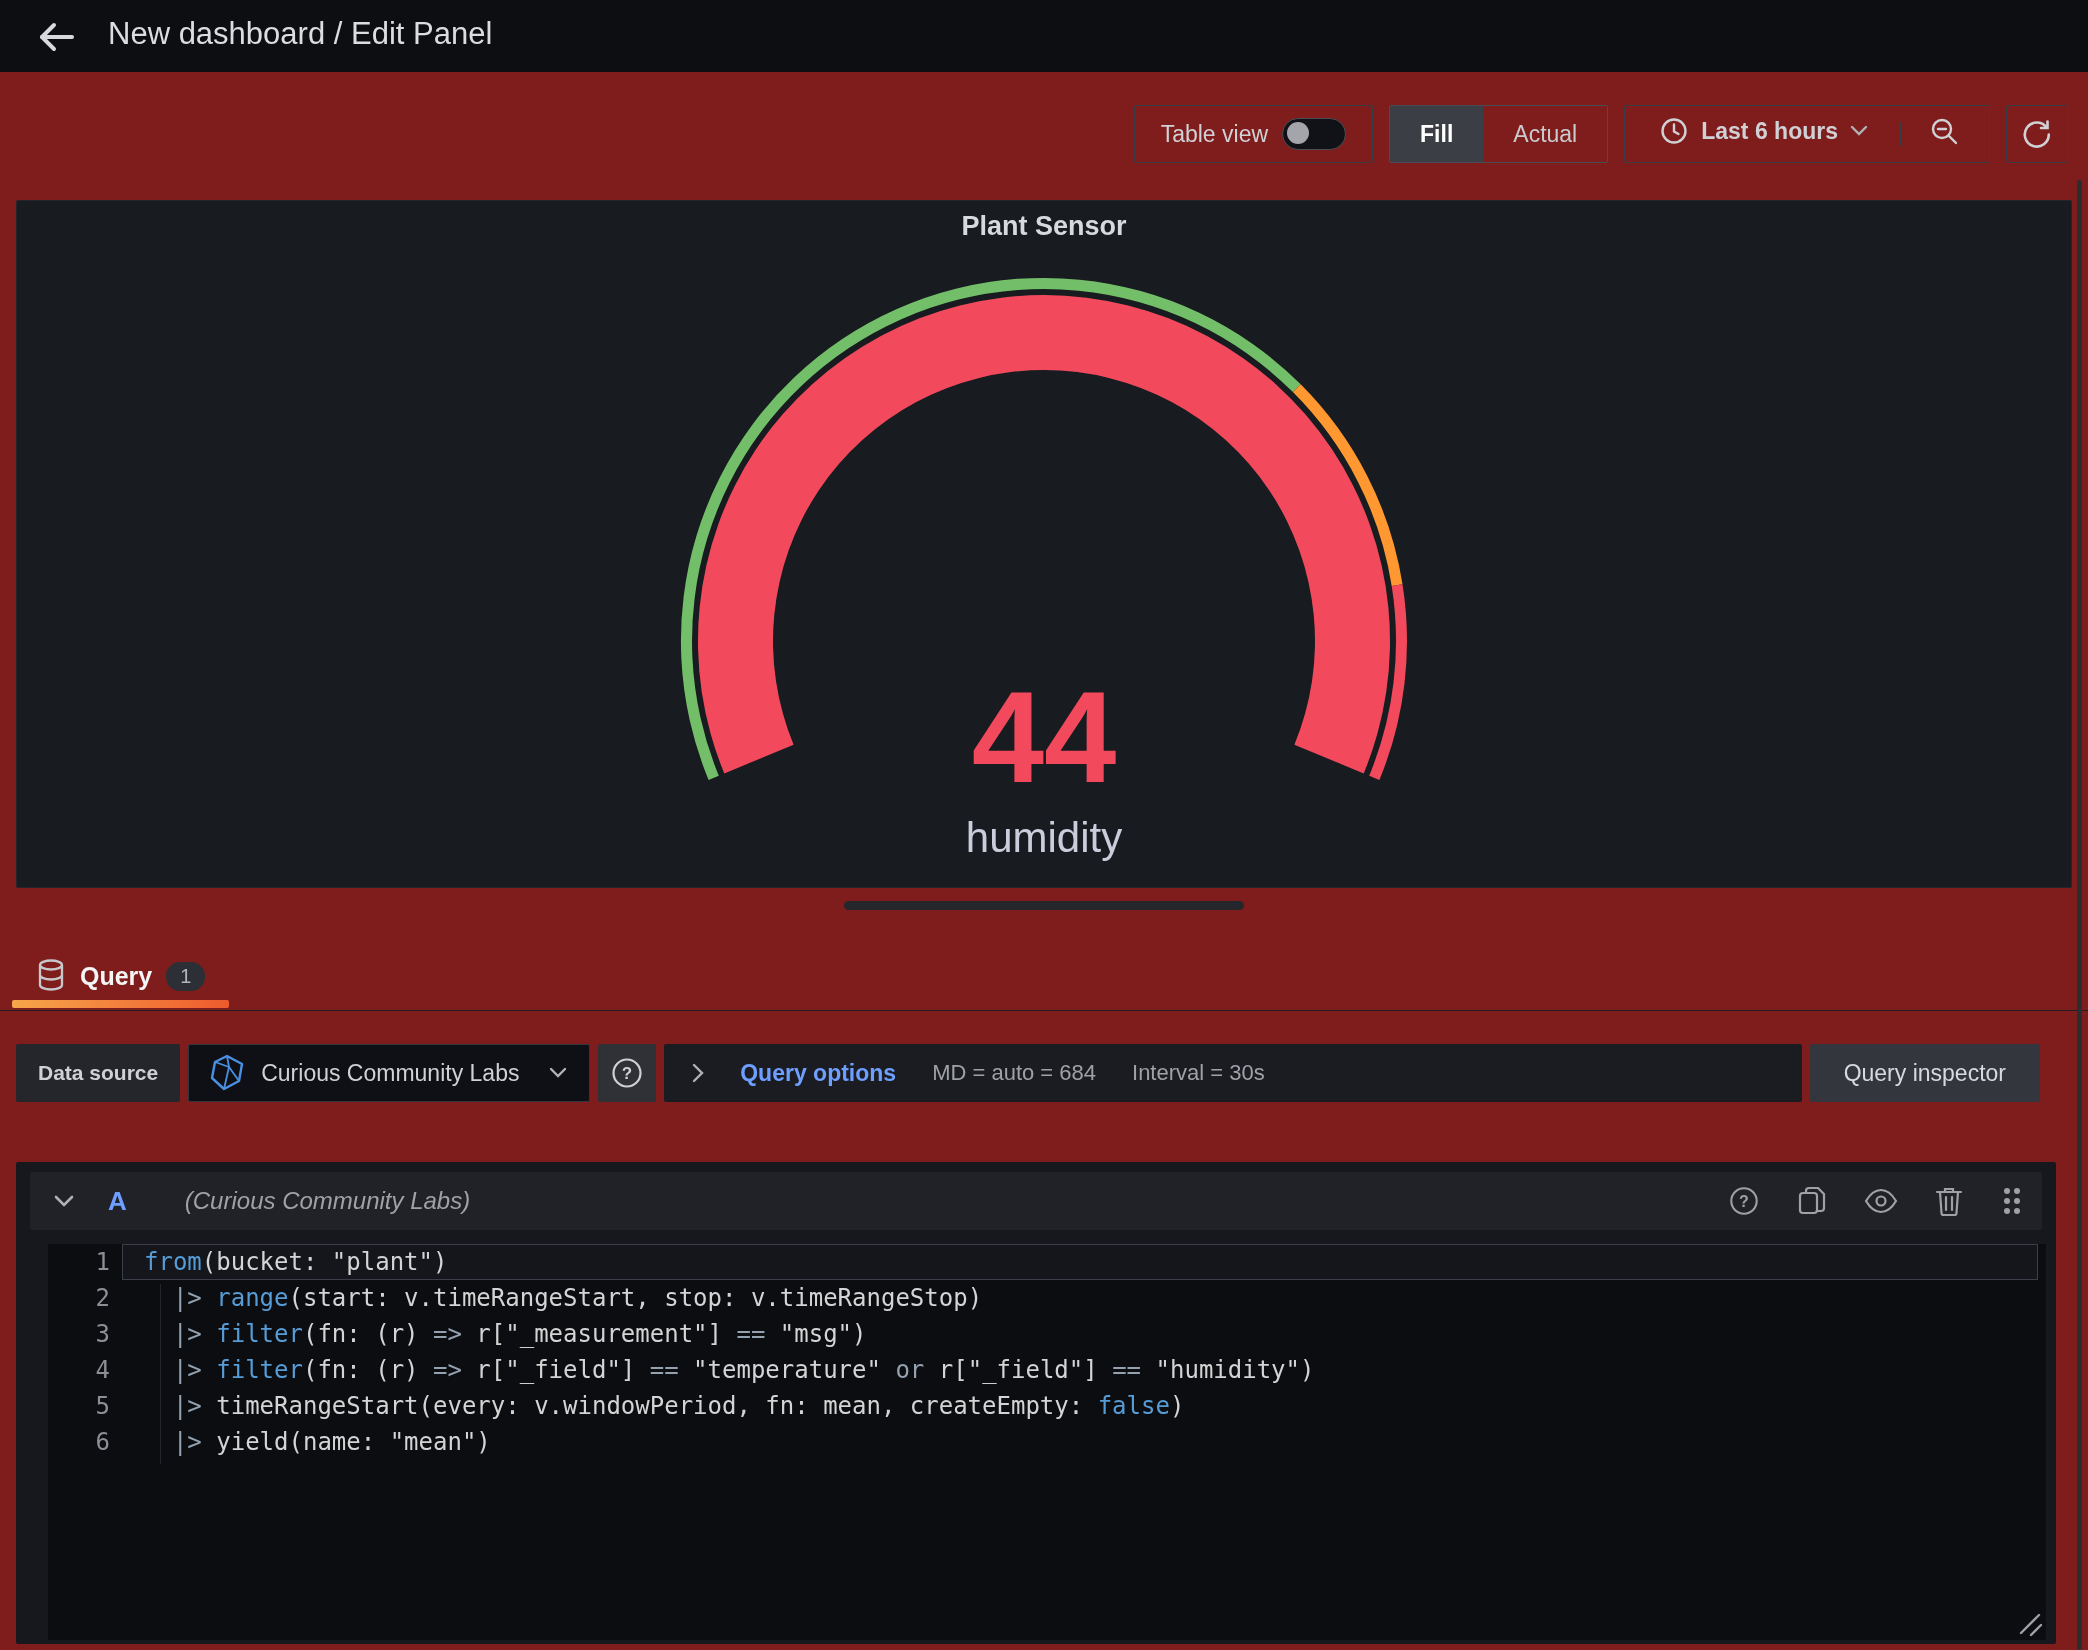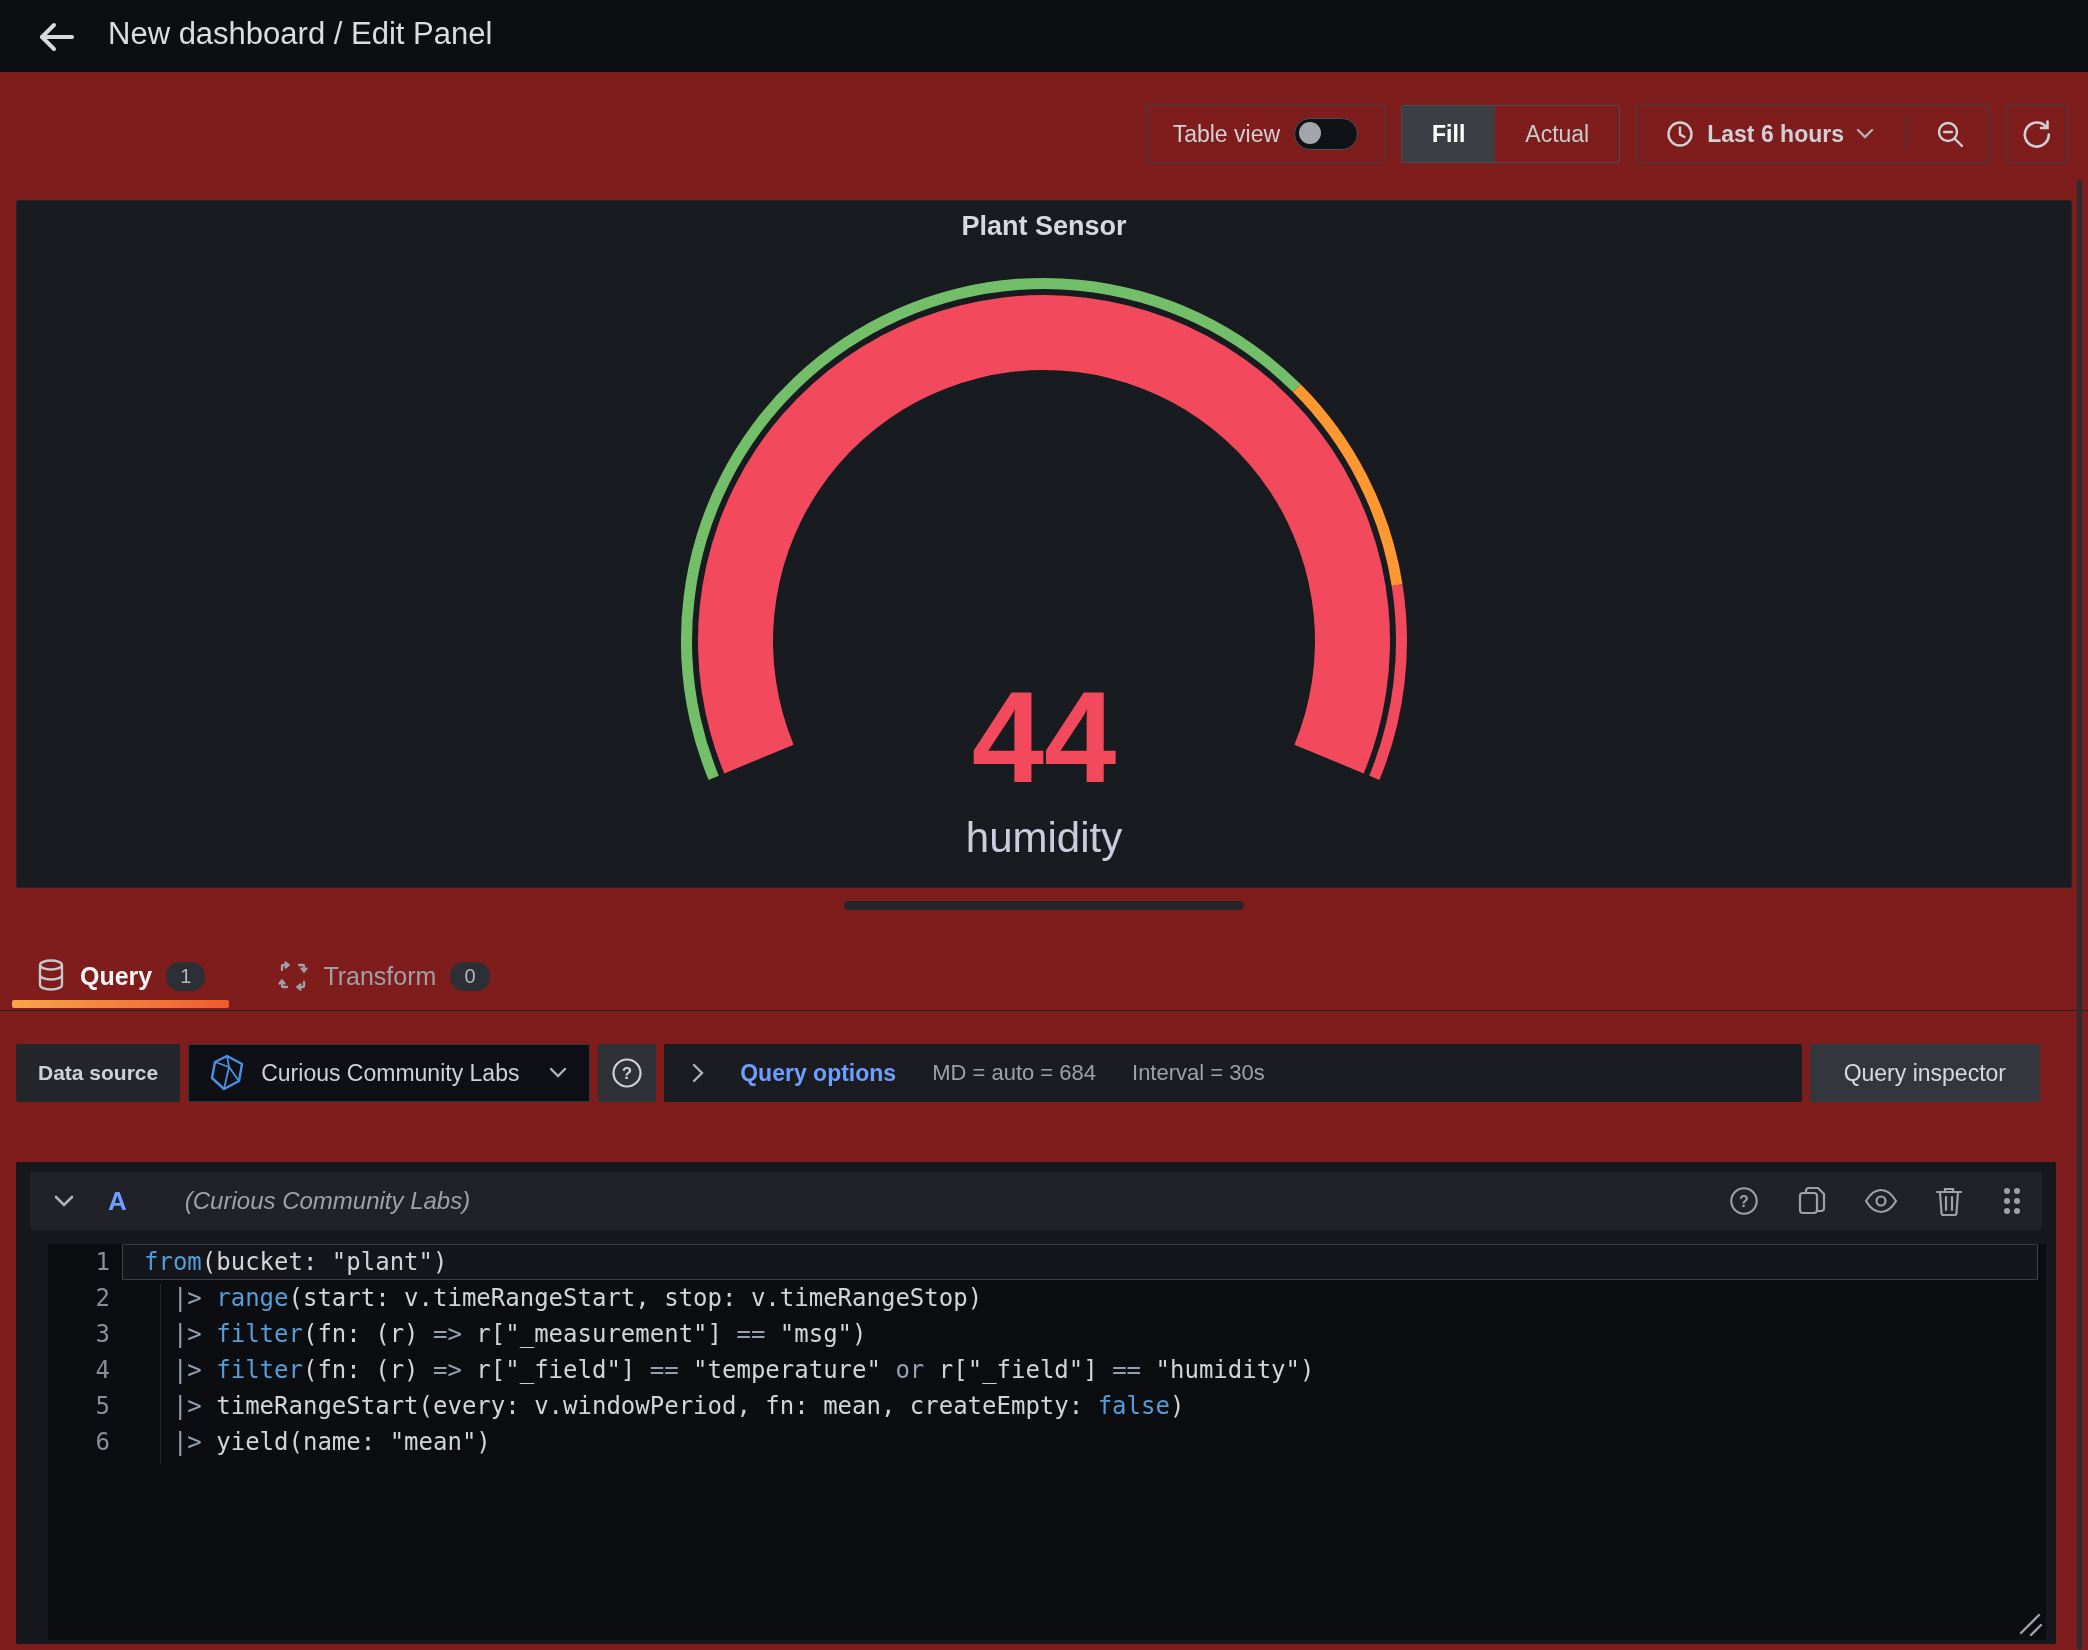--- a/index.html
+++ b/index.html
@@ -15,21 +15,21 @@
   
   .toolbar{position:absolute;top:105px;right:20px;height:58px;display:flex;gap:16px;align-items:stretch;}
   .tbox{display:flex;align-items:center;border:1px solid #3a3d45;border-radius:2px;background:transparent;
         padding:0 26px;gap:14px;font-size:23px;color:#d0d1d5;}
   .toggle{width:62px;height:30px;border-radius:16px;background:#111217;border:1px solid #4a4d55;
           position:relative;cursor:pointer;}
   .toggle .knob{position:absolute;left:4px;top:3px;width:22px;height:22px;border-radius:50%;background:#a3a5aa;}
   .seg-group{display:flex;border:1px solid #4a4d55;border-radius:2px;overflow:hidden;}
   .seg{display:flex;align-items:center;padding:0 30px;font-size:23px;color:#c9cacd;cursor:pointer;}
   .seg.active{background:#3b3e45;color:#ffffff;font-weight:700;}
-  .time-box{padding:10px;}
+  .time-box{padding:16px;align-items:flex-end;}
   .time-main{display:flex;align-items:center;gap:12px;padding:0 18px;cursor:pointer;}
   .time-sep{width:1px;align-self:stretch;background:#3a3d45;}
   .icon-btn{display:flex;align-items:center;justify-content:center;padding:0 14px;cursor:pointer;background:none;border:none;color:#d0d1d5;}
   .refresh-box{display:flex;align-items:center;justify-content:center;width:60px;border:1px solid #3a3d45;
                border-radius:2px;cursor:pointer;}
 
   
   .panel{position:absolute;left:16px;top:200px;width:2056px;height:688px;background:#181b1f;
          border:1px solid #23252a;box-sizing:border-box;border-radius:2px;}
   .panel-title{text-align:center;padding-top:10px;font-size:27px;font-weight:700;color:#d8d9dd;}
@@ -183,36 +183,20 @@
         <svg width="30" height="34" viewBox="0 0 30 34" fill="none" stroke="#c7c8cc" stroke-width="2.3">
           <ellipse cx="15" cy="6" rx="11" ry="4.5"></ellipse>
           <path d="M4 6 v10 c0 2.5 4.9 4.5 11 4.5 s11 -2 11 -4.5 V6"></path>
           <path d="M4 16 v10 c0 2.5 4.9 4.5 11 4.5 s11 -2 11 -4.5 V16"></path>
         </svg>
       </span>
       <span>Query</span>
       <span class="badge">1</span>
       <span class="underline"></span>
     </div>
-    <div class="tab">
-      <span>
-        <svg width="32" height="32" viewBox="0 0 32 32" fill="none" stroke="#9fa1a6" stroke-width="2.3" stroke-linecap="round">
-          <path d="M10 5 H6 a1 1 0 0 0 -1 1 v4"></path>
-            <polyline points="8.5,2.5 11.5,5 8.5,7.5"></polyline>
-          <path d="M27 10 V6 a1 1 0 0 0 -1 -1 h-4"></path>
-            <polyline points="29.5,8.5 27,11.5 24.5,8.5"></polyline>
-          <path d="M22 27 h4 a1 1 0 0 0 1 -1 v-4"></path>
-            <polyline points="23.5,29.5 20.5,27 23.5,24.5"></polyline>
-          <path d="M5 22 v4 a1 1 0 0 0 1 1 h4"></path>
-            <polyline points="2.5,23.5 5,20.5 7.5,23.5"></polyline>
-        </svg>
-      </span>
-      <span>Transform</span>
-      <span class="badge">0</span>
-    </div>
   </nav>
   <div class="tabs-divider"></div>
 
   <div class="ds-row">
     <div class="ds-label">Data source</div>
     <div class="ds-select">
       <span>
         <svg width="36" height="38" viewBox="0 0 36 38" fill="none" stroke="#4a90e2" stroke-width="2.4" stroke-linejoin="round">
           <polygon points="18,2 33,10 30,27 15,35 3,24 6,8"></polygon>
           <polyline points="6,8 20,13 30,27" stroke-width="1.8"></polyline>

